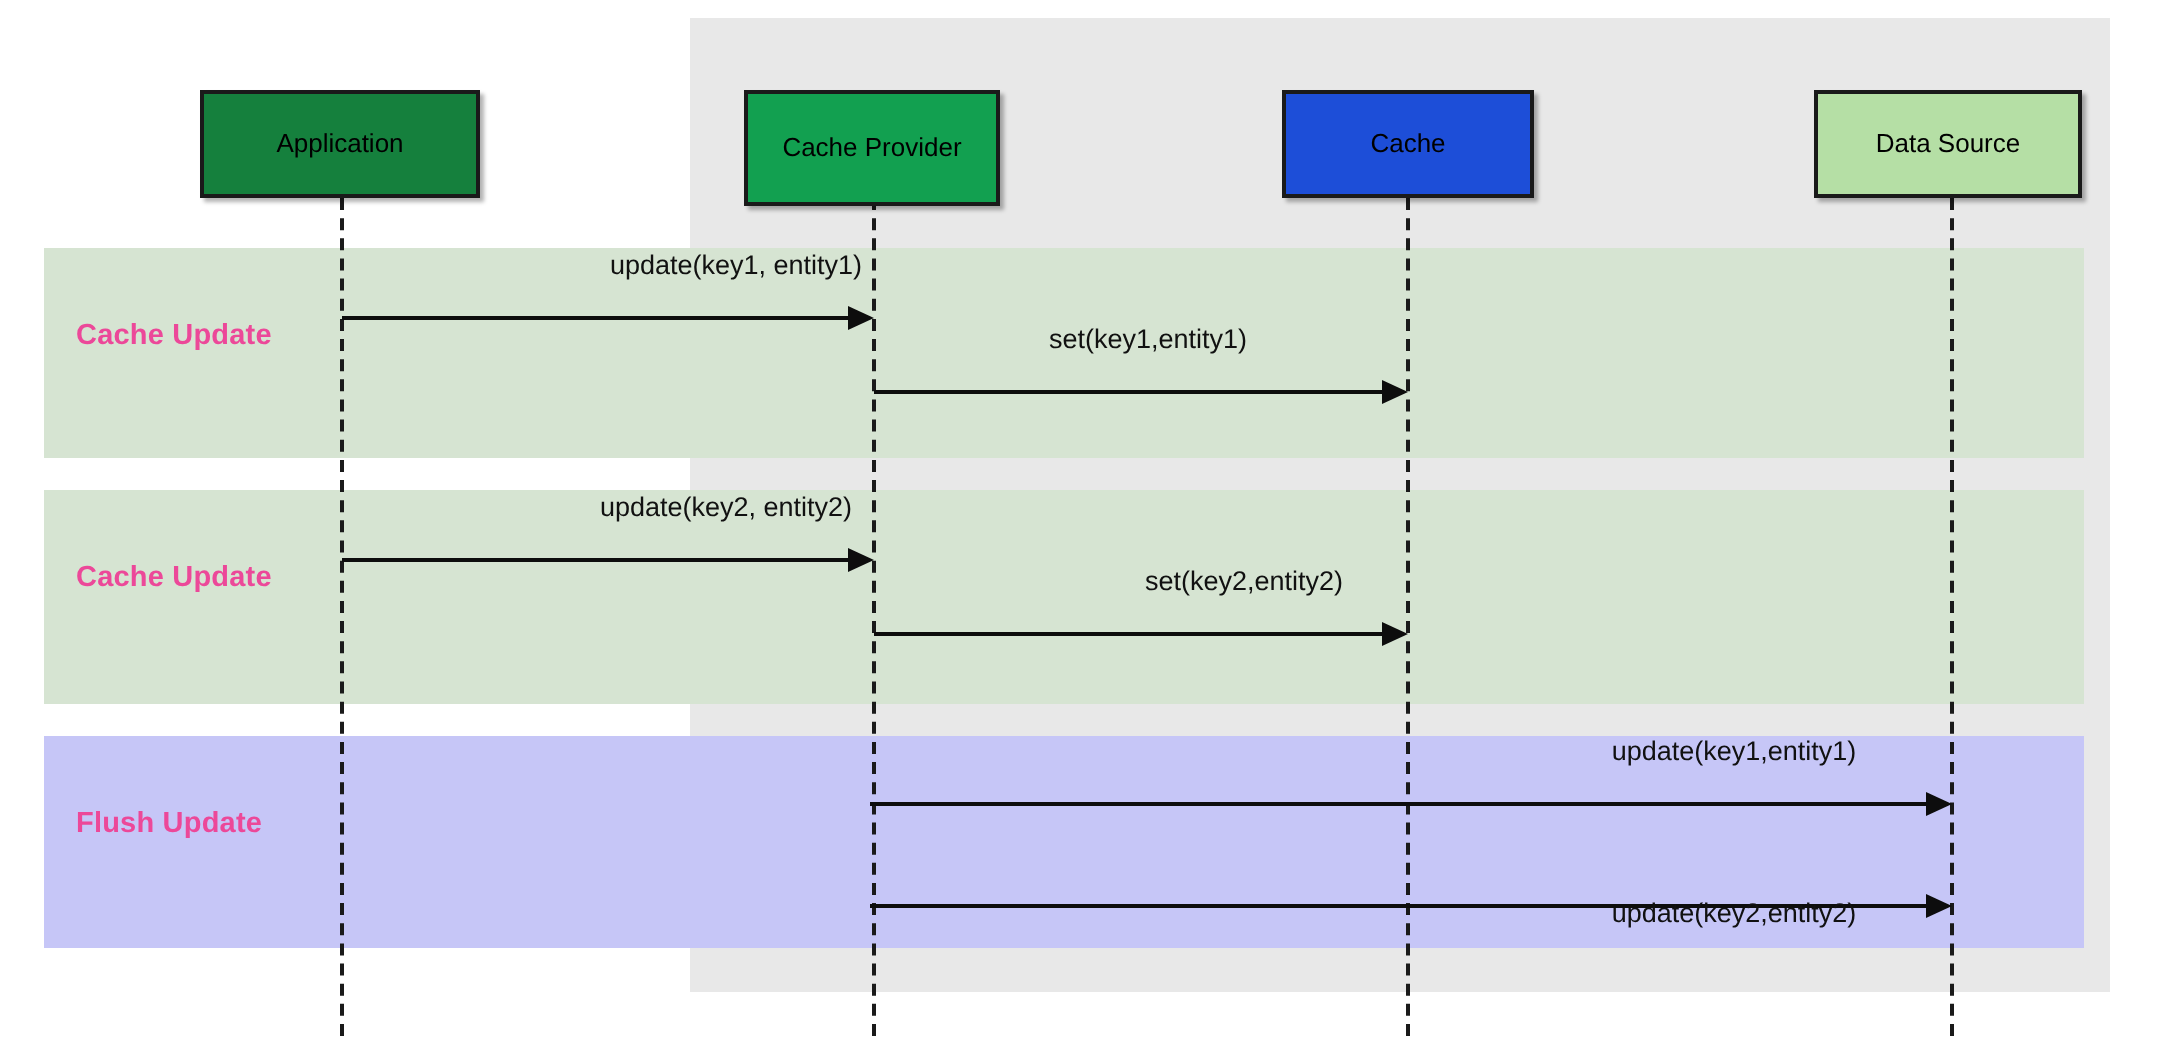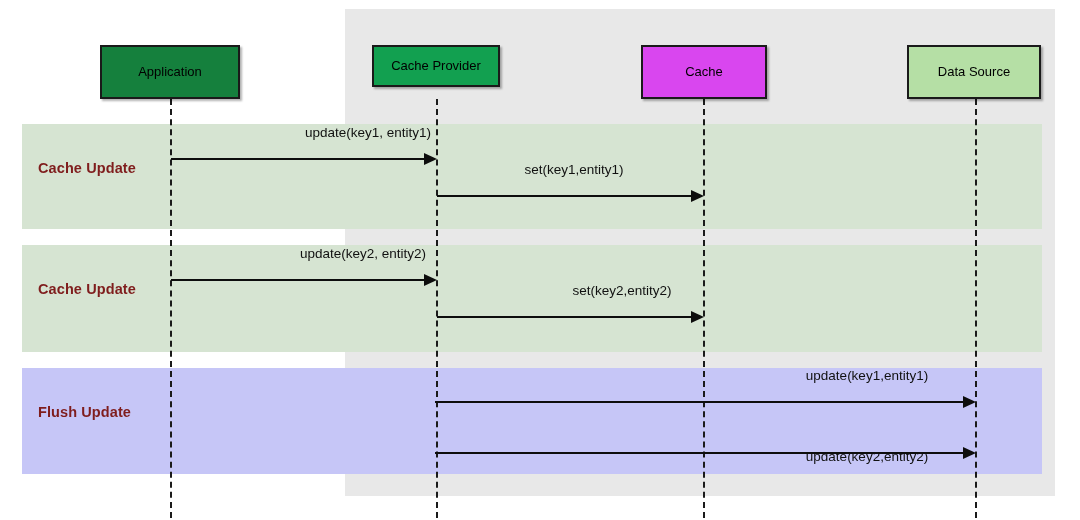--- a/index.html
+++ b/index.html
@@ -21,21 +21,21 @@
     background: #e8e8e8;
   }
   
   .band {
     position: absolute;
   }
   .band-label {
     position: absolute;
     font-weight: bold;
     font-size: 14.5px;
-    color: #7f1d1d;
+    color: #ec4899;
     white-space: nowrap;
     letter-spacing: 0.1px;
   }
   
   .lifeline {
     position: absolute;
     width: 0;
     border-left: 2px dashed #1a1a1a;
   }
   
@@ -98,24 +98,24 @@
       <div class="lifeline" style="left: 170px; top: 99px; height: 419px;"></div>
       <div class="lifeline" style="left: 436px; top: 99px; height: 419px;"></div>
       <div class="lifeline" style="left: 703px; top: 99px; height: 419px;"></div>
       <div class="lifeline" style="left: 975px; top: 99px; height: 419px;"></div>
     </div>
 
   <div id="actors-layer">
       <div class="actor" style="left: 100px; top: 45px; width: 140px; height: 54px; background: #15803d;">
         <span class="actor-label">Application</span>
       </div>
-      <div class="actor" style="left: 372px; top: 45px; width: 128px; height: 42px; background: rgb(18, 160, 80);">
+      <div class="actor" style="left: 372px; top: 45px; width: 128px; height: 58px; background: rgb(18, 160, 80);">
         <span class="actor-label">Cache Provider</span>
       </div>
-      <div class="actor" style="left: 641px; top: 45px; width: 126px; height: 54px; background: #d946ef;">
+      <div class="actor" style="left: 641px; top: 45px; width: 126px; height: 54px; background: #1d4ed8;">
         <span class="actor-label">Cache</span>
       </div>
       <div class="actor" style="left: 907px; top: 45px; width: 134px; height: 54px; background: rgb(181, 223, 165);">
         <span class="actor-label">Data Source</span>
       </div>
     </div>
 
   <div id="messages-layer">
       <div class="msg-line" style="left: 171px; top: 158px; width: 255px;"></div>
       <div class="msg-head" style="left: 424px; top: 153px;"></div>

